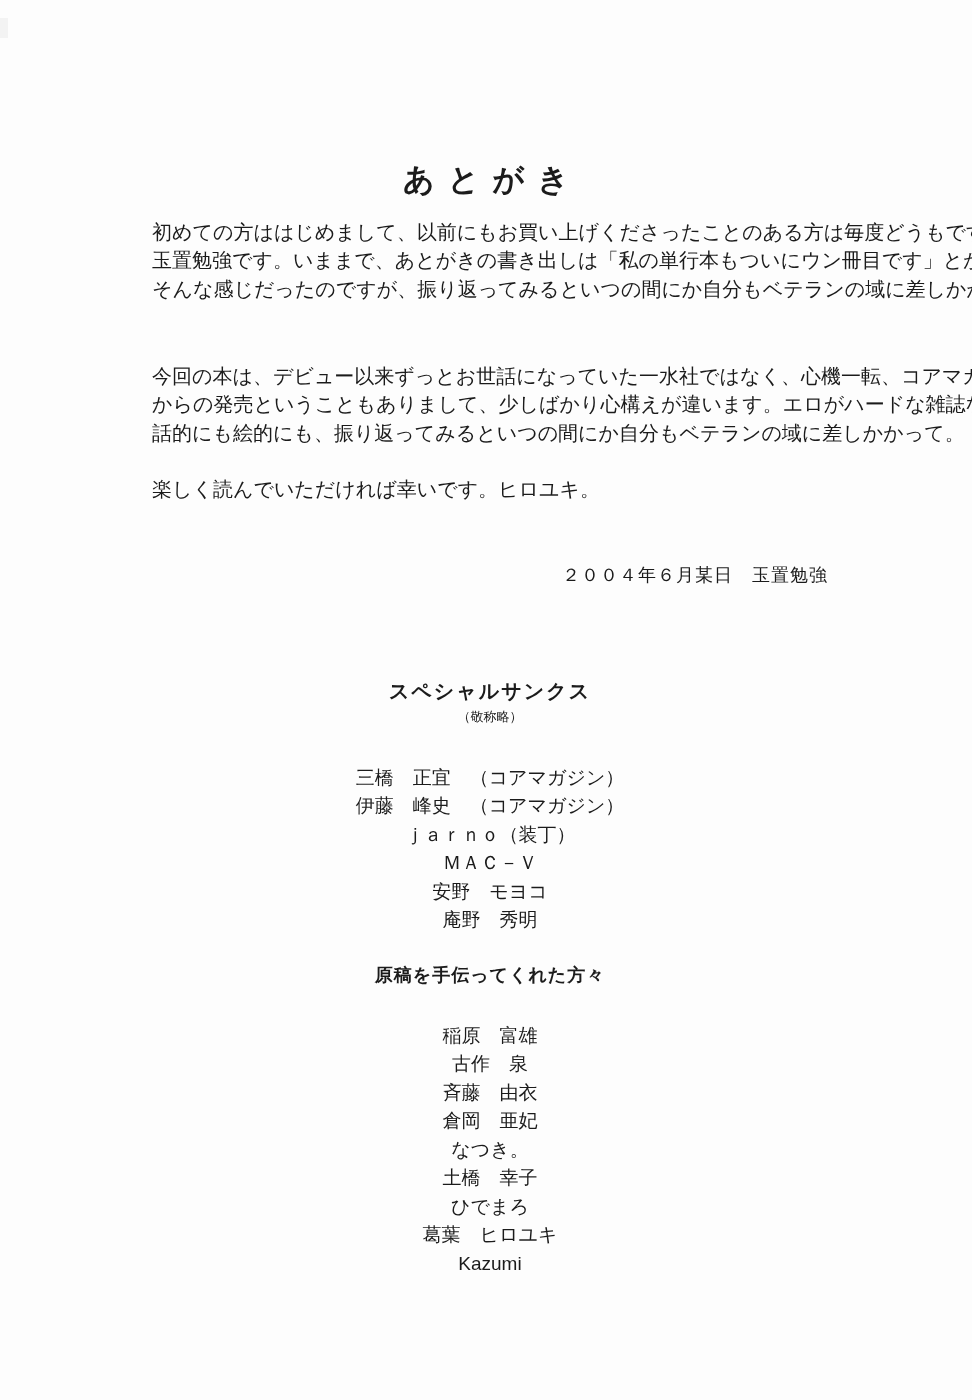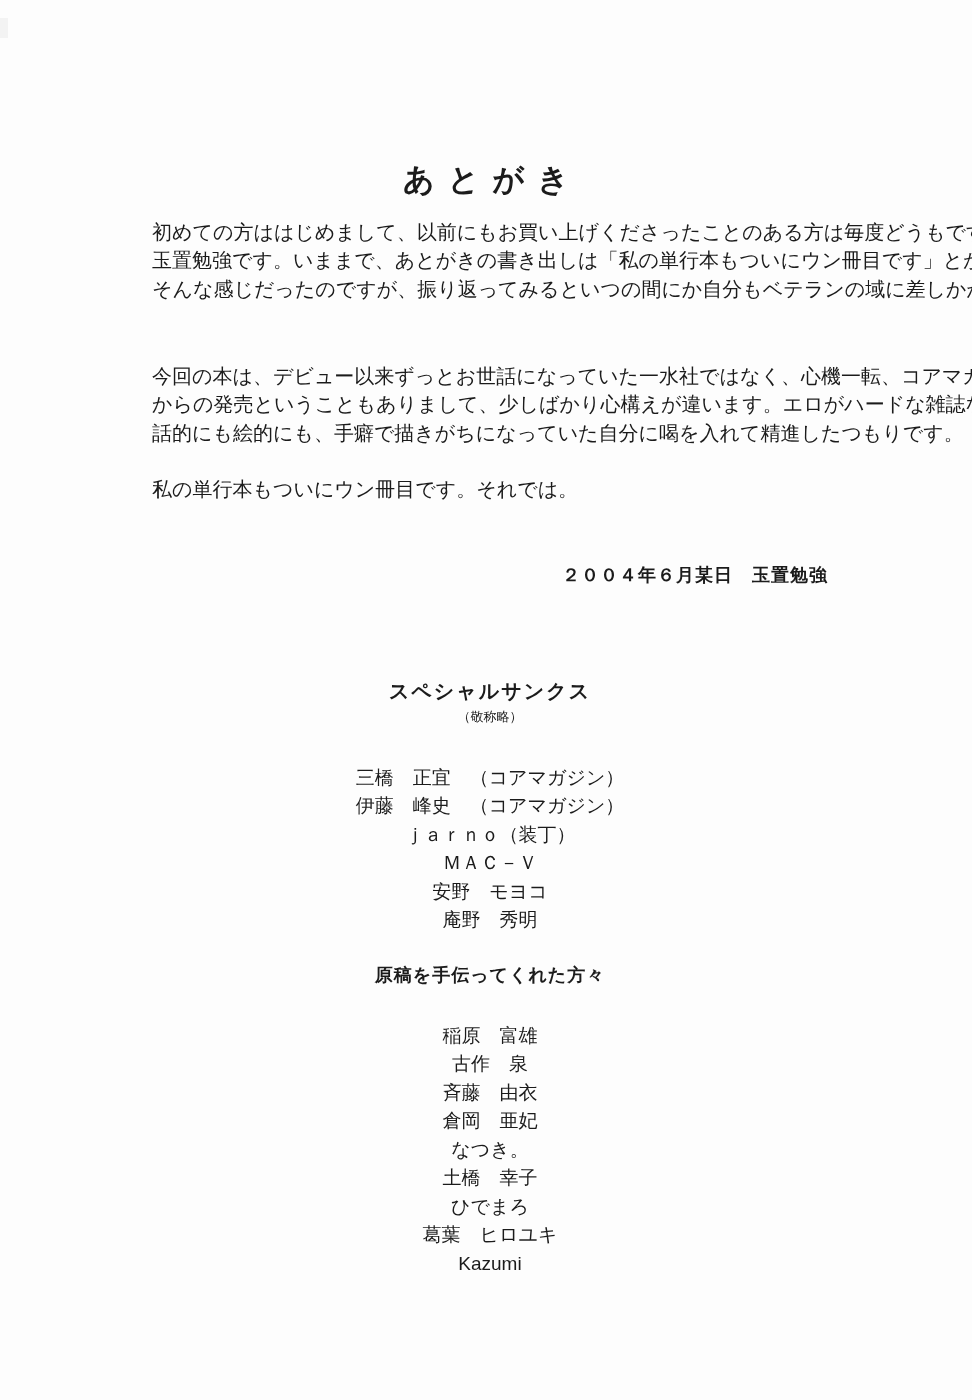--- a/index.html
+++ b/index.html
@@ -50,21 +50,21 @@
     white-space: nowrap;
   }
   .p1 { top: 218px; }
   .p2 { top: 362px; }
   .p3 { top: 475px; }
   .signature {
     position: absolute;
     top: 563px;
     right: 144px;
     font-size: 18px;
-    font-weight: 700;
+    font-weight: 400;
     letter-spacing: 1px;
     white-space: nowrap;
   }
   .centered {
     position: absolute;
     left: 4px;
     width: 100%;
     text-align: center;
     white-space: nowrap;
   }
@@ -103,25 +103,25 @@
 
   <div class="para p1">
     <div>初めての方ははじめまして、以前にもお買い上げくださったことのある方は毎度どうもです。</div>
     <div>玉置勉強です。いままで、あとがきの書き出しは「私の単行本もついにウン冊目です」とか</div>
     <div>そんな感じだったのですが、振り返ってみるといつの間にか自分もベテランの域に差しかかって</div>
   </div>
 
   <div class="para p2">
     <div>今回の本は、デビュー以来ずっとお世話になっていた一水社ではなく、心機一転、コアマガジン</div>
     <div>からの発売ということもありまして、少しばかり心構えが違います。エロがハードな雑誌なので、</div>
-    <div>話的にも絵的にも、手癖で描きがちになっていた自分に喝を入れて精進したつもりです。</div>
+    <div>話的にも絵的にも、振り返ってみるといつの間にか自分もベテランの域に差しかかって。</div>
   </div>
 
   <div class="para p3">
-    <div>私の単行本もついにウン冊目です。それでは。</div>
+    <div>楽しく読んでいただければ幸いです。ヒロユキ。</div>
   </div>
 
   <div class="signature">２００４年６月某日　玉置勉強</div>
 
   <div class="centered st-heading">スペシャルサンクス</div>
   <div class="centered st-note">（敬称略）</div>
 
   <div class="centered name-list names-1">
     <div>三橋　正宜　（コアマガジン）</div>
     <div>伊藤　峰史　（コアマガジン）</div>

